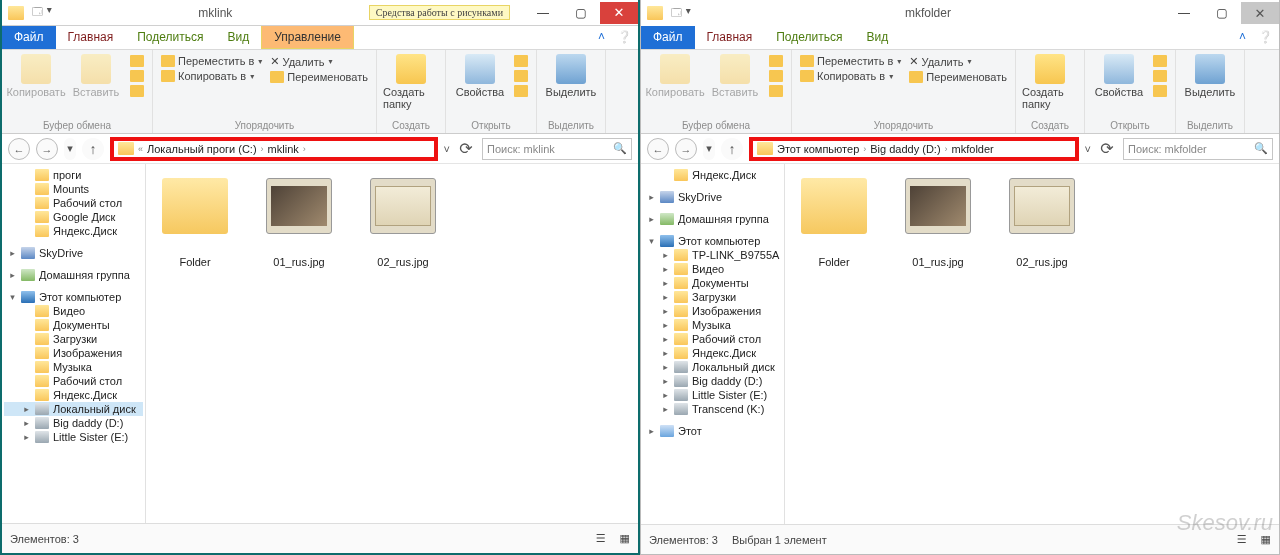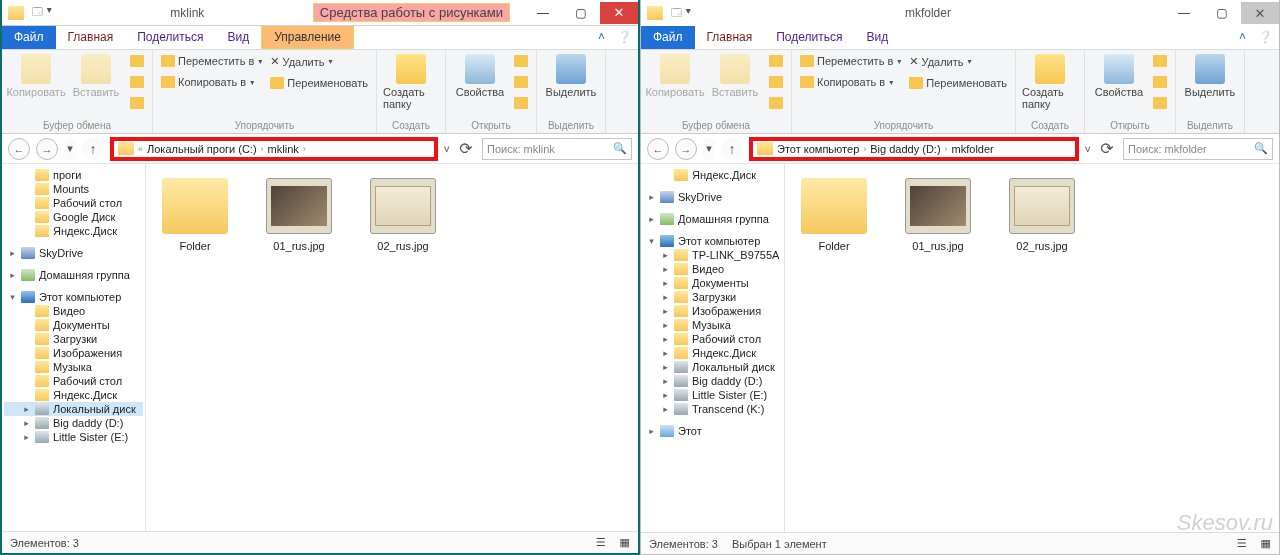--- a/index.html
+++ b/index.html
@@ -11,37 +11,37 @@
   .titlebar { height: 26px; background: #fff; display: flex; align-items: center; font-size: 12px; }
   .window.left .titlebar { background: #fff; border-bottom: 1px solid #d0d0d0; }
   .tb-icon { width: 16px; height: 14px; margin: 0 4px 0 6px; background: linear-gradient(#ffe79a,#f9c65a); border-radius: 1px; }
   .tb-mini { display:flex; gap:4px; margin-left:4px; }
   .tb-mini span { font-size:10px; color:#555; }
   .titlebar .title { flex: 1; text-align: center; color: #555; }
   .titlebar .controls { display: flex; }
   .titlebar .controls .btn { width: 38px; height: 22px; display: flex; align-items: center; justify-content: center; font-size: 12px; color: #333; }
   .titlebar .controls .btn.close.red { background: #d9413c; color: #fff; font-size: 13px; }
   .titlebar .controls .btn.close.gray { background: #c7c7c7; color: #555; font-size: 13px; }
-  .contextual-tab { background:#fca5a5; border:1px solid #e8d464; padding:1px 6px; font-size:13px; color:#444; margin-right:14px;}
+  .contextual-tab { background:#fef9c3; border:1px solid #e8d464; padding:1px 6px; font-size:10px; color:#444; margin-right:14px;font-family:Liberation Serif, serif;}
   
   .tabsrow { height: 24px; display: flex; align-items: stretch; background: #fff; border-bottom: 1px solid #d9d9d9; font-size: 12px; }
-  .tab { padding: 4px 12px; color: #4c1d95; }
+  .tab { padding: 4px 12px; color: #4d7c0f; }
   .tab.file { background: #1f6fd6; color: #fff; }
   .tab.active { color:#7f1d1d; }
   .tab.manage { background:#fdba74; border:1px solid #e8d464; border-top:0; color:#333; }
   .tabsrow .spacer { flex: 1; }
   .tabsrow .help { padding:4px 6px; color:#1f6fd6; font-size:12px; }
   
   .ribbon { height: 84px; background: #f4f5f6; display: flex; border-bottom: 1px solid #ccc; font-size: 11px; color: #444; align-items:flex-start; }
   .rg { display: flex; flex-direction: column; align-items: center; padding: 4px 6px 2px 6px; gap: 2px; border-right: 1px solid #e1e1e1; height:100%; justify-content:space-between;}
   .rg-row { display:flex; gap:4px; }
   .rbtn-big { display:flex; flex-direction:column; align-items:center; width:56px; }
   .rbtn-big .ico { width:30px; height:30px; background:linear-gradient(#ffe487,#f7c650); border-radius:3px; margin-bottom:2px; }
   .rbtn-big.disabled { opacity:.45; }
-  .rbtn-stack { display:flex; flex-direction:column; gap:7px; }
+  .rbtn-stack { display:flex; flex-direction:column; gap:1px; }
   .rbtn-small { display:flex; align-items:center; gap:3px; padding:1px 2px; white-space:nowrap; }
   .rbtn-small .ico { width:14px; height:12px; background:#f7c650; border-radius:1px; }
   .rbtn-small .dd { font-size:8px; color:#555; margin-left:1px; }
   .rg-label { font-size:10px; color:#8d8d8d; margin-top:auto; }
   
   .navrow { height: 30px; display:flex; align-items:center; gap:6px; padding:2px 6px; border-bottom:1px solid #e5e5e5; }
   .navbtn { width:22px; height:22px; border:1px solid #bbb; border-radius:11px; display:flex; align-items:center; justify-content:center; font-size:11px; color:#555; background:#fafafa;}
   .navbtn.up { border:none; font-size:14px; }
   .addr { flex:1; height:24px; border:4px solid #e11; display:flex; align-items:center; font-size:11px; color:#222; background:#fff; padding:0 4px; gap:4px; overflow:hidden; }
   .addr .folder-ic { width:16px; height:13px; background:linear-gradient(#ffe79a,#f9c65a); border-radius:1px; }
@@ -62,23 +62,23 @@
   .ic.cloud { background:linear-gradient(#c6d4ea,#5b88c4);}
   .ic.group { background:linear-gradient(#cfe7c6,#84b965);}
   .ic.net { background:linear-gradient(#cfe1f6,#6aa5de);}
   .tree-gap { height:8px; }
   .content { flex:1; display:flex; align-items:flex-start; gap:26px; padding:14px 10px; font-size:11px; color:#222; }
   .item { display:flex; flex-direction:column; align-items:center; width:78px; }
   .item .thumb { width:66px; height:56px; background:linear-gradient(#ffe9a6,#f6c85f); border-radius:3px; margin-bottom:6px; }
   .item .thumb.img { background:#e3dcc8; display:flex; align-items:center; justify-content:center; border:1px solid #999; }
   .item .thumb.img .photo { width:56px; height:40px; background:linear-gradient(135deg,#4e4237,#a08a6e); }
   .item .thumb.img .paper { width:56px; height:40px; background:linear-gradient(#f2ecd8,#dfd4b5); border:1px solid #b1a27f;}
-  .item .name { text-align:right; }
+  .item .name { text-align:right;margin-top:16px; }
   
-  .status { height:22px; border-top:1px solid #ddd; display:flex; align-items:center; font-size:11px; color:#444; padding:0 8px; gap:14px; background:#fafafa;}
+  .status { height:30px; border-top:1px solid #ddd; display:flex; align-items:center; font-size:11px; color:#444; padding:0 8px; gap:14px; background:#fafafa;}
   .status .flex { flex:1; }
   .corner-logo { position:absolute; right:6px; bottom:18px; font-size:22px; color:rgba(120,120,120,.35); font-style:italic; pointer-events:none;}
 </style>
 </head>
 <body>
 
 <div class="window left">
   <div class="titlebar">
     <span class="tb-icon"></span>
     <span class="tb-mini">

